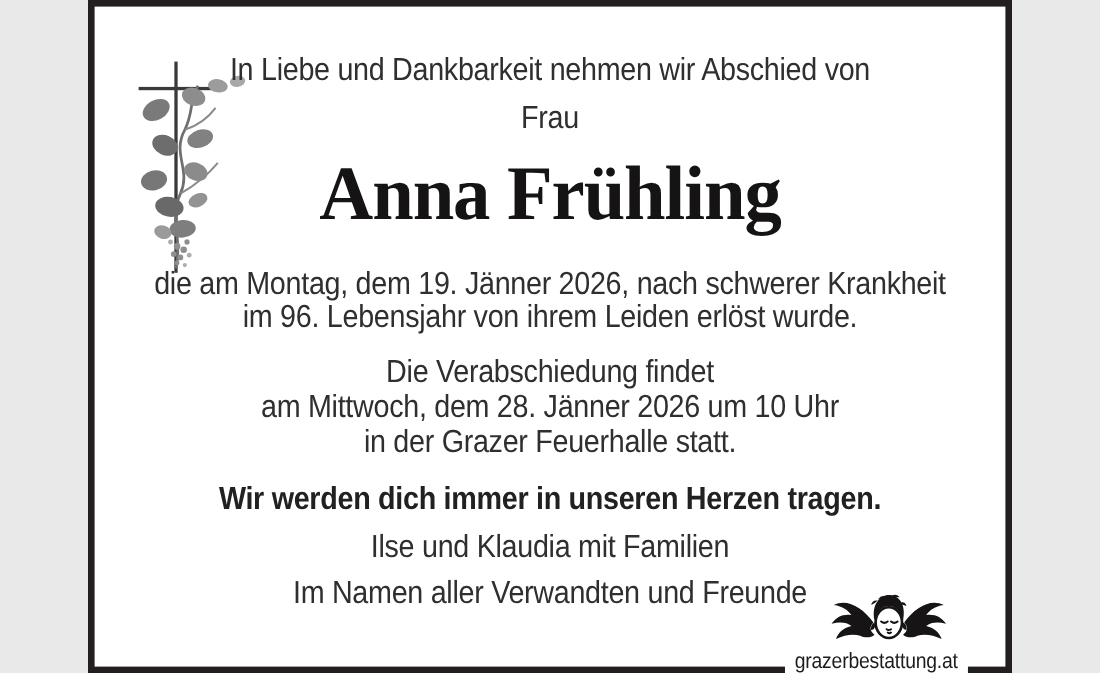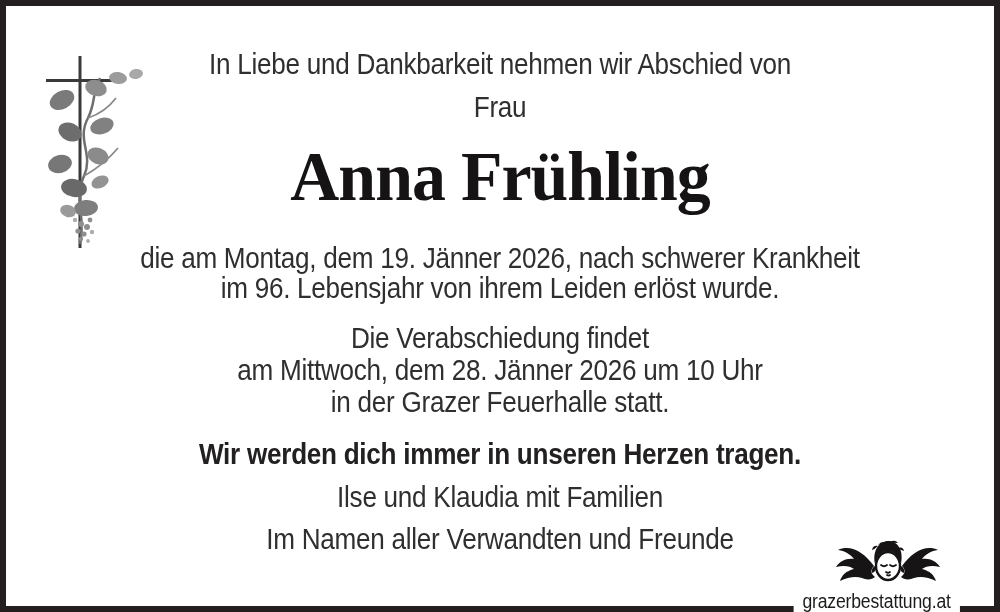--- a/index.html
+++ b/index.html
@@ -1,18 +1,18 @@
 <!DOCTYPE html>
 <html><head>
 <meta charset="utf-8">
 <style>
   html,body{margin:0;padding:0;background:#e9e9e9;}
   .page{
     position:relative;
-    width:1000px;height:612px;
+    width:840px;height:612px;
     background:#ffffff;
     margin:0 auto;
     font-family:"Liberation Sans", sans-serif;
     overflow:hidden;
   }
   .frame{
     position:absolute;inset:0;
     border:6px solid #231f20;
     pointer-events:none;
     z-index:1;

